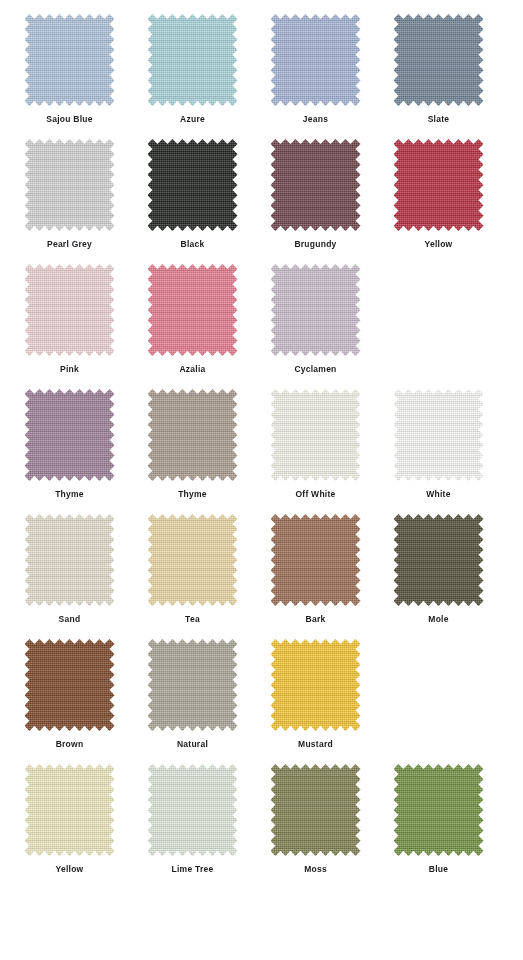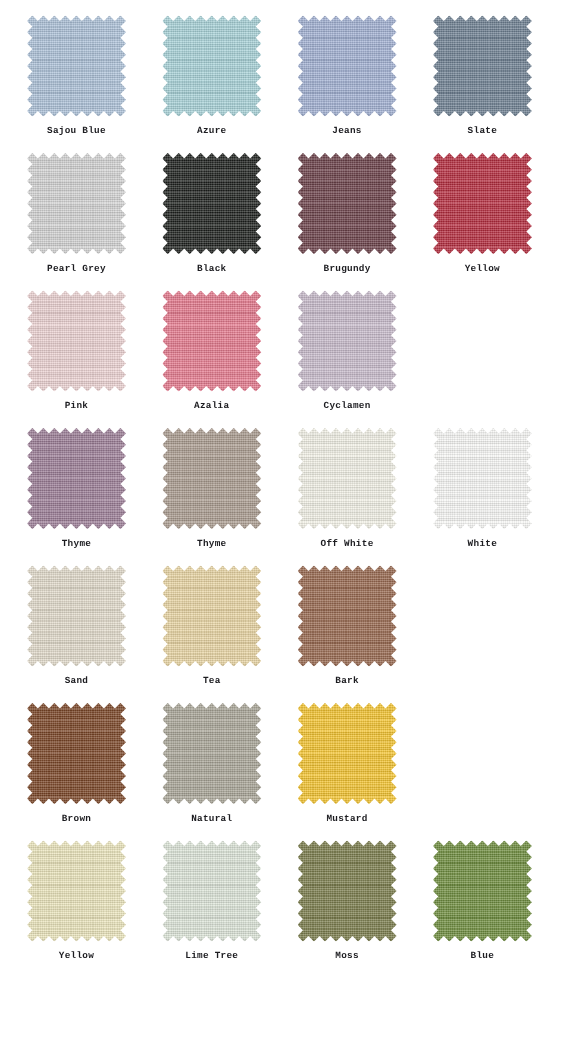--- a/index.html
+++ b/index.html
@@ -20,21 +20,20 @@
     height: 960px;
     box-sizing: border-box;
     padding: 14px 0 0 0;
   }
 
   .swatch-row {
     display: flex;
     width: 523px;
     height: 125px;
     box-sizing: border-box;
-    font-family: Liberation Mono, monospace;
   }
 
   .swatch-cell {
     width: 123px;
     height: 125px;
     position: relative;
     box-sizing: border-box;
     display: flex;
     flex-direction: column;
     align-items: center;
@@ -200,20 +199,24 @@
         <div class="swatch-label">Sand</div>
       </div>
       <div class="swatch-cell">
         <div class="swatch-chip" title="Tea" style="background: rgb(233, 213, 163);"></div>
         <div class="swatch-label">Tea</div>
       </div>
       <div class="swatch-cell">
         <div class="swatch-chip" title="Bark" style="background: rgb(154, 107, 82);"></div>
         <div class="swatch-label">Bark</div>
       </div>
+      <div class="swatch-cell">
+        <div class="swatch-chip" title="Mole" style="background: rgb(79, 76, 54);"></div>
+        <div class="swatch-label">Mole</div>
+      </div>
     </div>
     <div class="swatch-row">
       <div class="swatch-cell">
         <div class="swatch-chip" title="Brown" style="background: rgb(122, 69, 38);"></div>
         <div class="swatch-label">Brown</div>
       </div>
       <div class="swatch-cell">
         <div class="swatch-chip" title="Natural" style="background: rgb(168, 164, 150);"></div>
         <div class="swatch-label">Natural</div>
       </div>

